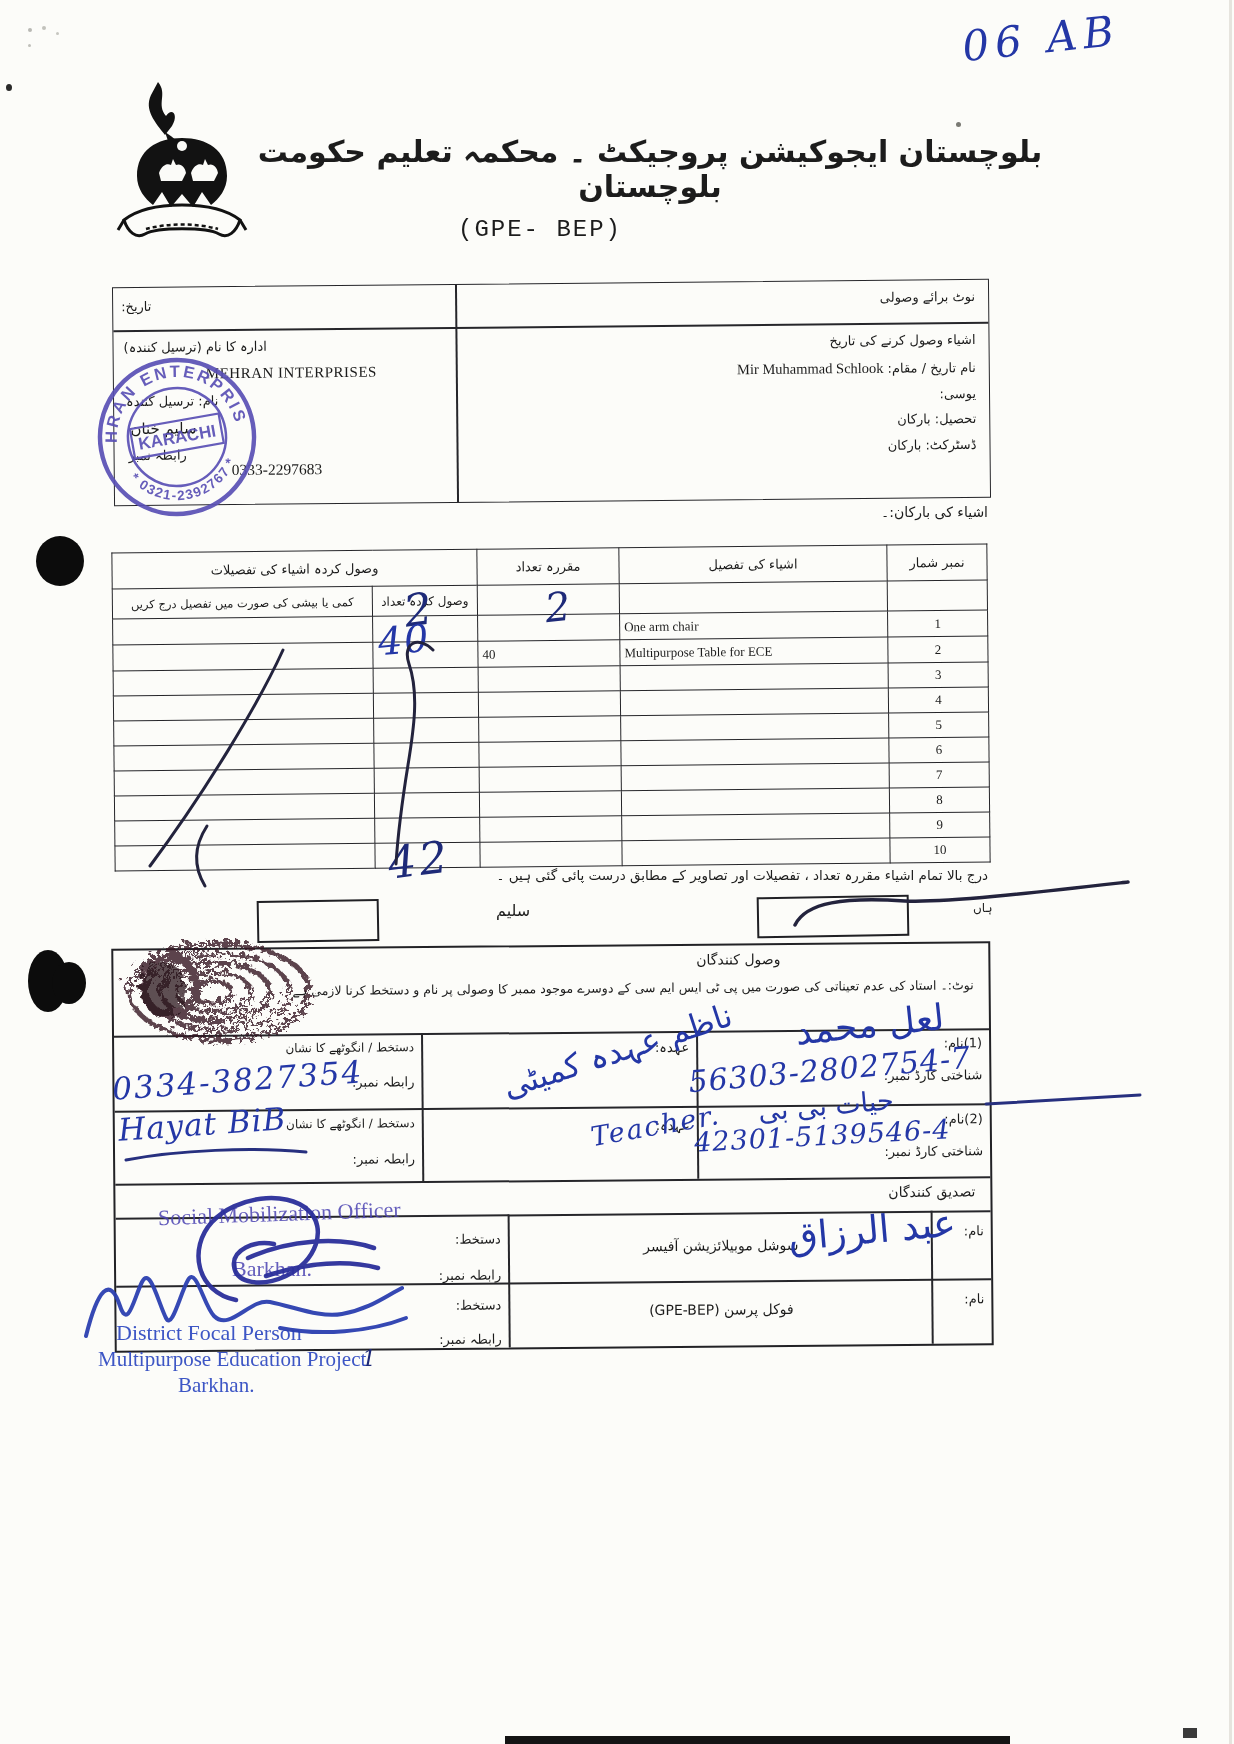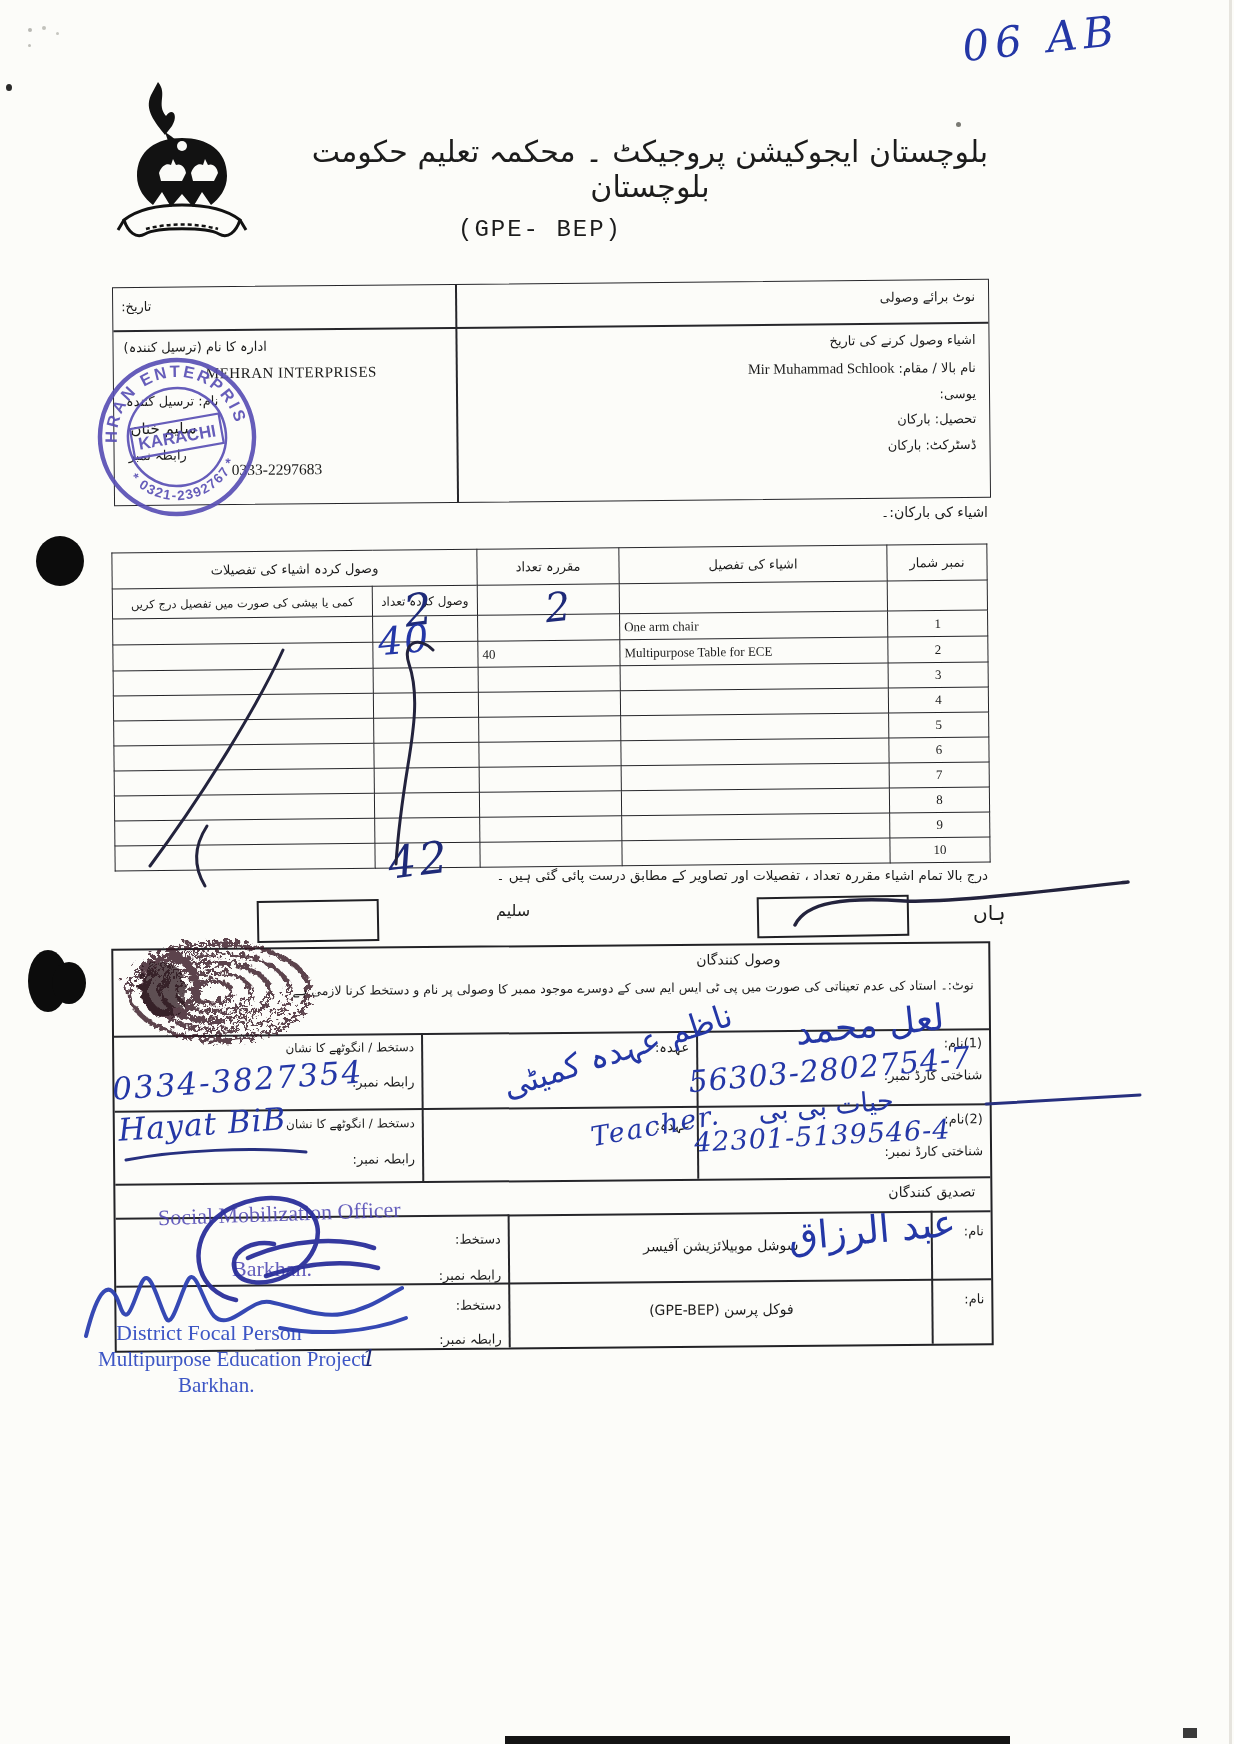--- a/index.html
+++ b/index.html
@@ -46,39 +46,39 @@
       <path d="M31,96 C31,70 51,58 76,58 C101,58 121,70 121,96 C121,109 113,119 105,125 L96,112 L87,127 L76,114 L65,127 L56,112 L47,125 C39,119 31,109 31,96 Z" fill="#121212"></path>
       <path d="M53,93 c3,-8 8,-10 12,-8 l2,-6 3,6 c5,-2 9,2 10,8 l-4,8 -21,0 z" fill="#fbfbf8"></path>
       <path d="M85,93 c3,-8 8,-10 12,-8 l2,-6 3,6 c5,-2 9,2 10,8 l-4,8 -21,0 z" fill="#fbfbf8"></path>
       <circle cx="76" cy="66" r="5" fill="#fbfbf8"></circle>
       <path d="M18,140 C32,129 52,125 76,125 C100,125 120,129 134,140 C130,152 122,159 113,154 C101,147 51,147 39,154 C30,159 22,152 18,140 Z" fill="none" stroke="#121212" stroke-width="3"></path>
       <path d="M40,149 C62,143 90,143 112,149" stroke="#121212" stroke-width="2.5" fill="none" stroke-dasharray="4,3"></path>
       <path d="M18,140 l-6,10 M134,140 l6,10" stroke="#121212" stroke-width="3"></path>
     </svg>
   </div>
 
-  <div class="abs u rtl" style="left:255px;top:134px;width:790px;text-align:center;font-size:30px;font-weight:400;">بلوچستان ایجوکیشن پروجیکٹ ۔ محکمہ تعلیم حکومت بلوچستان</div>
+  <div class="abs u rtl" style="left:255px;top:134px;width:790px;text-align:center;font-size:30px;font-weight:700;">بلوچستان ایجوکیشن پروجیکٹ ۔ محکمہ تعلیم حکومت بلوچستان</div>
   <div class="abs" style="left:430px;top:216px;width:220px;text-align:center;font-size:24px;letter-spacing:2px;font-family:Liberation Mono, monospace;">(GPE- BEP)</div>
 
   <div class="abs" style="left:113px;top:283px;width:875px;height:217px;border:1.8px solid #26262a;transform:rotate(-0.55deg);">
     <div class="box-line" style="left:0;top:42px;width:100%;height:1.6px;"></div>
     <div class="box-line" style="left:342px;top:0;width:1.6px;height:100%;"></div>
 
     <div class="abs u rtl lbl" style="left:0;top:11px;width:334px;text-align:left;padding-left:8px;direction:rtl;">تاریخ:</div>
     <div class="abs u rtl lbl" style="left:0;top:52px;width:334px;text-align:left;padding-left:10px;">ادارہ کا نام (ترسیل کنندہ)</div>
     <div class="abs" style="left:92px;top:78px;font-size:15px;letter-spacing:0.5px;">MEHRAN INTERPRISES</div>
     <div class="abs u rtl lbl" style="left:0;top:106px;width:334px;text-align:left;padding-left:12px;">نام: ترسیل کنندہ</div>
     <div class="abs u rtl" style="left:0;top:132px;width:334px;text-align:left;padding-left:16px;font-size:15px;">سلیم خنان</div>
     <div class="abs u rtl lbl" style="left:0;top:160px;width:334px;text-align:left;padding-left:14px;">رابطہ نمبر</div>
     <div class="abs" style="left:117px;top:174px;font-size:15.5px;">0333-2297683</div>
 
     <div class="abs u rtl lbl" style="left:342px;top:9px;width:520px;text-align:right;padding-right:10px;">نوٹ برائے وصولی</div>
     <div class="abs u rtl lbl" style="left:342px;top:52px;width:520px;text-align:right;padding-right:10px;">اشیاء وصول کرنے کی تاریخ</div>
     <div class="abs rtl" style="left:342px;top:78px;width:520px;text-align:right;padding-right:10px;">
-      <span class="u lbl">نام بالا / مقام:</span>
+      <span class="u lbl">نام تاریخ / مقام:</span>
       <span style="font-size:14.5px;">Mir Muhammad Schlook</span>
     </div>
     <div class="abs u rtl lbl" style="left:342px;top:106px;width:520px;text-align:right;padding-right:10px;">یوسی:</div>
     <div class="abs u rtl lbl" style="left:342px;top:131px;width:520px;text-align:right;padding-right:10px;">تحصیل: بارکان</div>
     <div class="abs u rtl lbl" style="left:342px;top:157px;width:520px;text-align:right;padding-right:10px;">ڈسٹرکٹ: بارکان</div>
   </div>
 
   <div class="abs" style="left:84px;top:344px;transform:rotate(-10deg);opacity:0.92;">
     <svg width="186" height="186" viewBox="-93 -93 186 186">
       <defs>
@@ -197,21 +197,21 @@
       </table>
   </div>
 
   <div class="abs hw" style="left:545px;top:584px;font-size:40px;transform:rotate(-6deg);">2</div>
   <div class="abs hw" style="left:404px;top:584px;font-size:44px;transform:rotate(-8deg);">2</div>
   <div class="abs hw blue" style="left:378px;top:618px;font-size:38px;transform:rotate(-5deg);letter-spacing:2px;">40</div>
   <div class="abs hw" style="left:388px;top:834px;font-size:44px;transform:rotate(-7deg);letter-spacing:3px;">42</div>
 
   <div class="abs u rtl" style="left:380px;top:867px;width:608px;text-align:right;font-size:13.5px;">درج بالا تمام اشیاء مقررہ تعداد ، تفصیلات اور تصاویر کے مطابق درست پائی گئی ہیں ۔</div>
 
-  <div class="abs u" style="left:973px;top:901px;font-size:20px;">ہاں</div>
+  <div class="abs u" style="left:973px;top:901px;font-size:12px;">ہاں</div>
   <div class="abs" style="left:757px;top:896px;width:148px;height:37px;border:2.2px solid #202024;transform:rotate(-1deg);"></div>
   <div class="abs u" style="left:496px;top:901px;font-size:16px;">سلیم</div>
   <div class="abs" style="left:257px;top:900px;width:118px;height:38px;border:2.2px solid #202024;transform:rotate(-1deg);"></div>
 
   <div class="abs" style="left:113px;top:945px;width:875px;height:400px;border:2px solid #222226;transform:rotate(-0.5deg);">
     <div class="box-line" style="left:0;top:85px;width:100%;height:1.6px;"></div>
     <div class="box-line" style="left:0;top:160px;width:100%;height:1.6px;"></div>
     <div class="box-line" style="left:0;top:233px;width:100%;height:1.6px;"></div>
     <div class="box-line" style="left:0;top:267px;width:100%;height:1.6px;"></div>
     <div class="box-line" style="left:0;top:335px;width:100%;height:1.6px;"></div>

